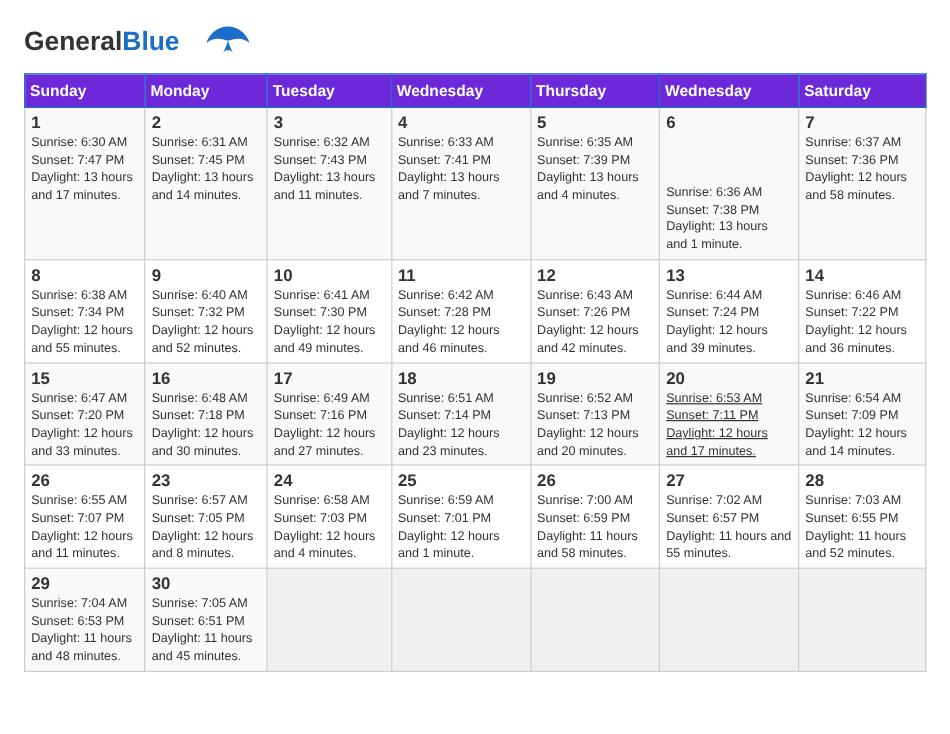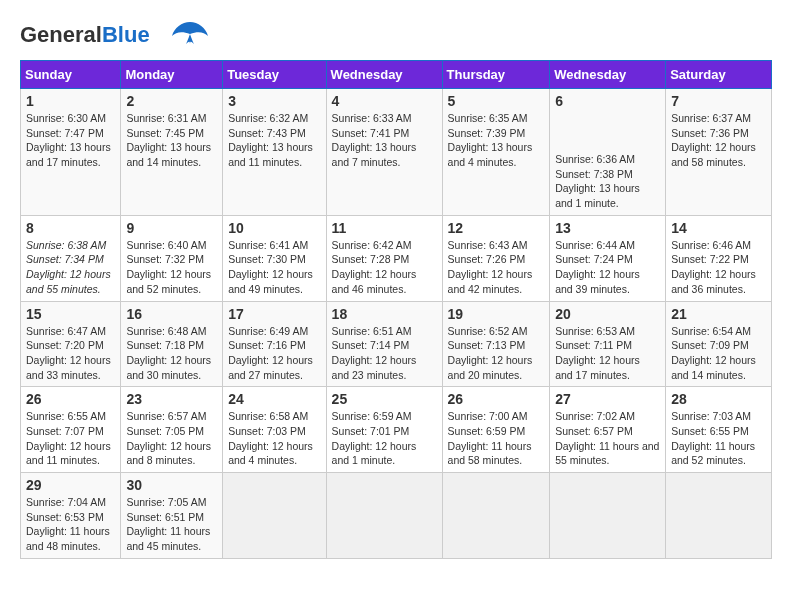--- a/index.html
+++ b/index.html
@@ -148,21 +148,21 @@
         <td>
           <span class="day-num">7</span>
           <div class="day-info" style="white-space: pre-line;">Sunrise: 6:37 AM
 Sunset: 7:36 PM
 Daylight: 12 hours and 58 minutes.</div>
         </td>
       </tr>
       <tr>
         <td>
           <span class="day-num">8</span>
-          <div class="day-info" style="white-space: pre-line; font-style: italic;">Sunrise: 6:38 AM
+          <div class="day-info" style="white-space: pre-line;">Sunrise: 6:38 AM
 Sunset: 7:34 PM
 Daylight: 12 hours and 55 minutes.</div>
         </td>
         <td>
           <span class="day-num">9</span>
           <div class="day-info" style="white-space: pre-line;">Sunrise: 6:40 AM
 Sunset: 7:32 PM
 Daylight: 12 hours and 52 minutes.</div>
         </td>
         <td>
@@ -222,21 +222,21 @@
 Daylight: 12 hours and 23 minutes.</div>
         </td>
         <td>
           <span class="day-num">19</span>
           <div class="day-info" style="white-space: pre-line;">Sunrise: 6:52 AM
 Sunset: 7:13 PM
 Daylight: 12 hours and 20 minutes.</div>
         </td>
         <td>
           <span class="day-num">20</span>
-          <div class="day-info" style="white-space: pre-line;">Sunrise: 6:53 AM
+          <div class="day-info" style="white-space: pre-line; text-decoration: underline;">Sunrise: 6:53 AM
 Sunset: 7:11 PM
 Daylight: 12 hours and 17 minutes.</div>
         </td>
         <td>
           <span class="day-num">21</span>
           <div class="day-info" style="white-space: pre-line;">Sunrise: 6:54 AM
 Sunset: 7:09 PM
 Daylight: 12 hours and 14 minutes.</div>
         </td>
       </tr>

